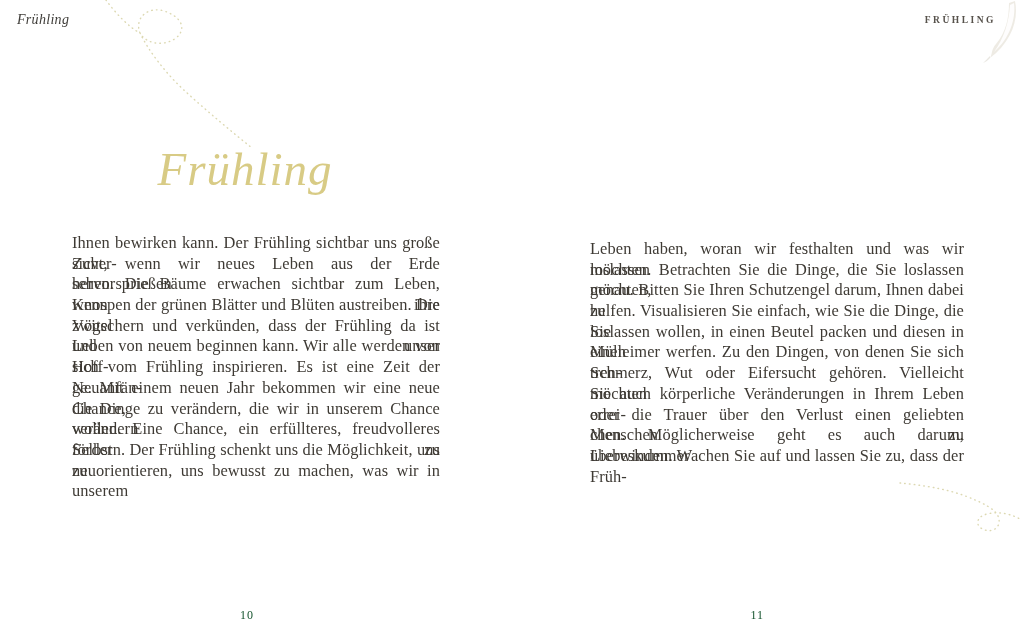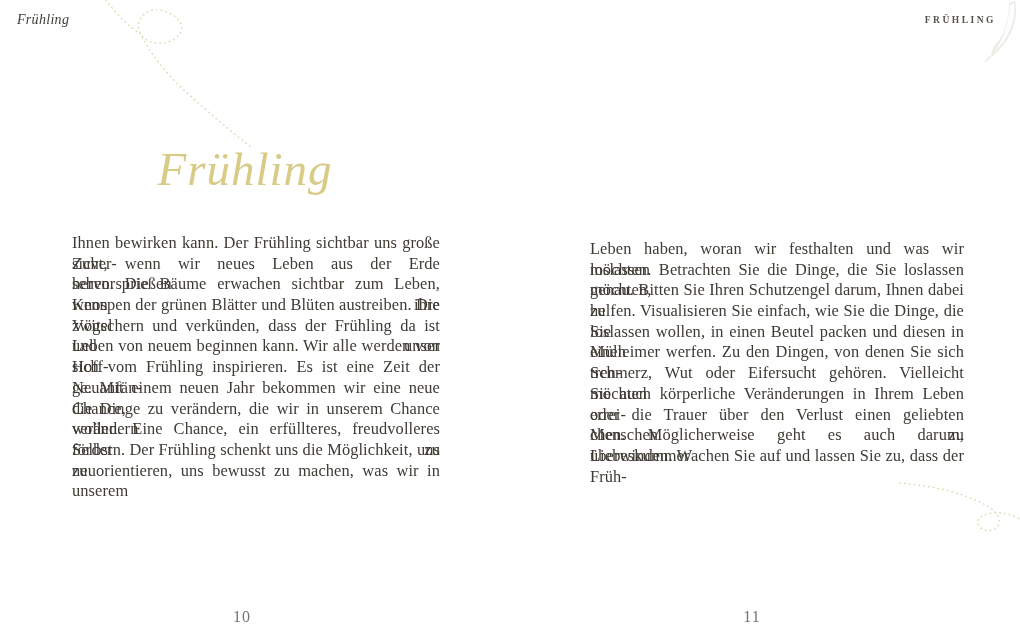--- a/index.html
+++ b/index.html
@@ -69,23 +69,23 @@
   .drop-cap {
     font-style: italic;
     font-size: 31px;
     line-height: 0;
     letter-spacing: 0.5px;
   }
   .page-number {
     position: absolute;
     top: 608px;
     width: 24px;
-    text-align: center;
-    font-size: 16px;
-    color: #737373;
+    text-align: right;
+    font-size: 12px;
+    color: #14532d;
     letter-spacing: 1px;
   }
   .page-number-left  { left: 230px; }
   .page-number-right { left: 740px; }
   .swirl-left {
     position: absolute;
     left: 90px;
     top: 0;
   }
   .swirl-right {

